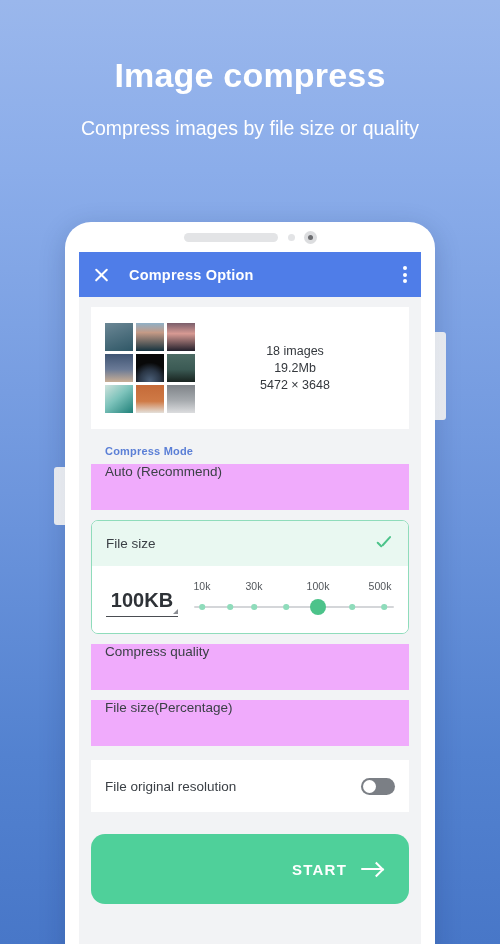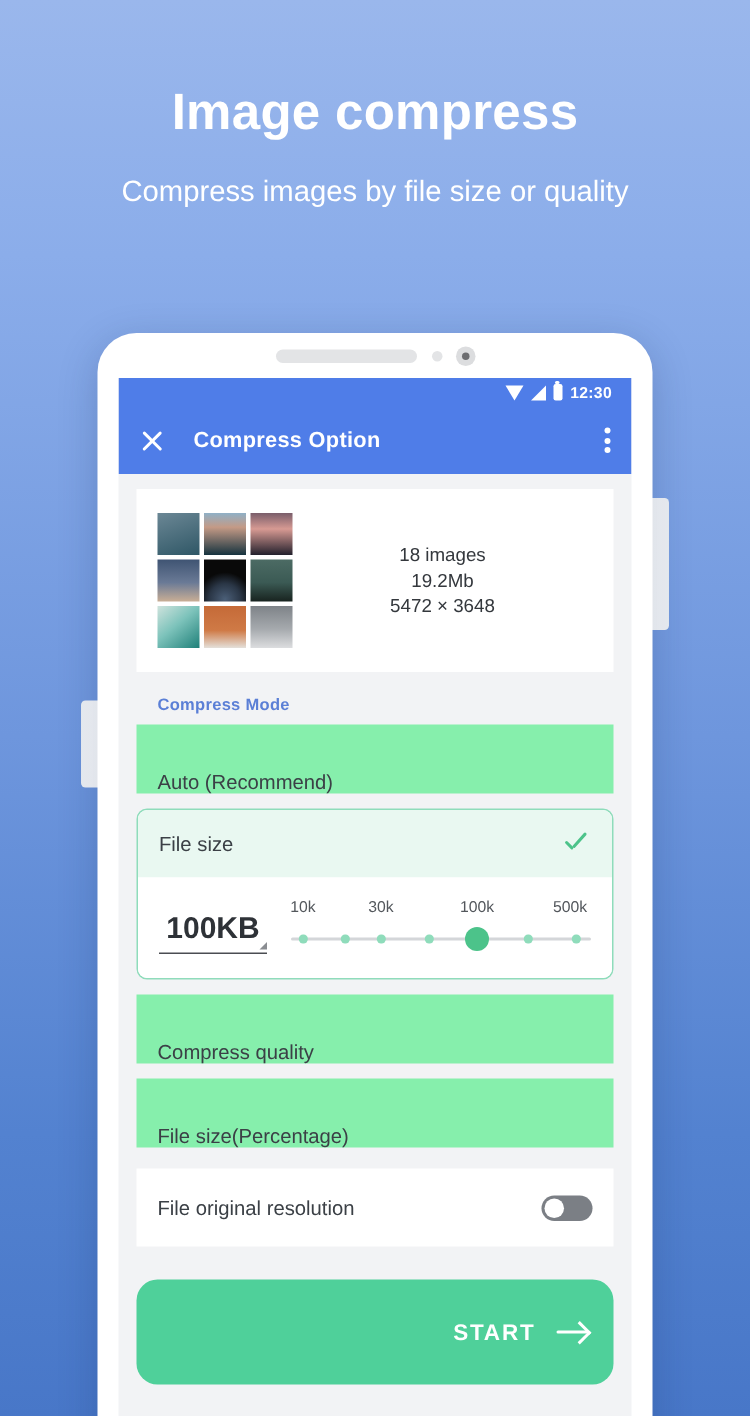--- a/index.html
+++ b/index.html
@@ -126,22 +126,22 @@
     flex:1; display:flex; flex-direction:column; align-items:center;
     gap:3px; color:#34383d; font-size:12.5px;
   }
 
   .section-label {
     color:#5b7fd6; font-size:11px; font-weight:bold;
     padding:16px 0 7px 26px; letter-spacing:0.2px;
   }
 
   .opt-row {
-    background:#86efac; margin:0 12px 10px 12px;
-    height:46px; display:flex; align-items:flex-end; padding:0 14px;
+    background:#f0abfc; margin:0 12px 10px 12px;
+    height:46px; display:flex; align-items:flex-start; padding:0 14px;
     font-size:13.5px; color:#3b4046;
   }
   .opt-selected {
     border:1.4px solid #8fdcbb; border-radius:7px;
     background:#fff; margin:0 12px 10px 12px; overflow:hidden;
   }
   .opt-selected-head {
     background:#e9f8f1; height:45px; display:flex; align-items:center;
     padding:0 14px; font-size:13.5px; color:#3b4046;gap:47px;
   }
@@ -202,21 +202,21 @@
   }
   .switch .knob {
     position:absolute; left:2px; top:2px; width:13px; height:13px;
     border-radius:50%; background:#ffffff;
   }
 
   .start-btn {
     margin:22px 12px 0 12px; height:70px;
     background:#4fd09a; border-radius:14px;
     display:flex; align-items:center; justify-content:flex-end;
-    padding-right:16px; gap:14px;
+    padding-right:26px; gap:14px;
   }
   .start-label {
     color:#ffffff; font-size:15px; font-weight:bold; letter-spacing:1.2px;
   }
   .ic-arrow { width:22px; height:16px; position:relative; flex:none; }
   .ic-arrow:before {
     content:""; position:absolute; left:0; top:7px; width:21px; height:2.2px;
     background:#fff; border-radius:1px;
   }
   .ic-arrow:after {
@@ -243,26 +243,20 @@
       <div class="speaker"></div>
       <div class="sensor"></div>
       <div class="camera">
         <div class="camera-in"></div>
       </div>
     </div>
 
     <div class="screen">
 
       <div class="appbar">
-        <div class="statusbar">
-          <div class="ic-wifi"></div>
-          <div class="ic-signal"></div>
-          <div class="ic-batt"></div>
-          <div class="st-time">12:30</div>
-        </div>
         <div class="appbar-main">
           <div class="ic-close"></div>
           <div class="appbar-title">Compress Option</div>
           <div class="ic-more">
             <span></span>
               <span></span>
               <span></span>
           </div>
         </div>
       </div>

